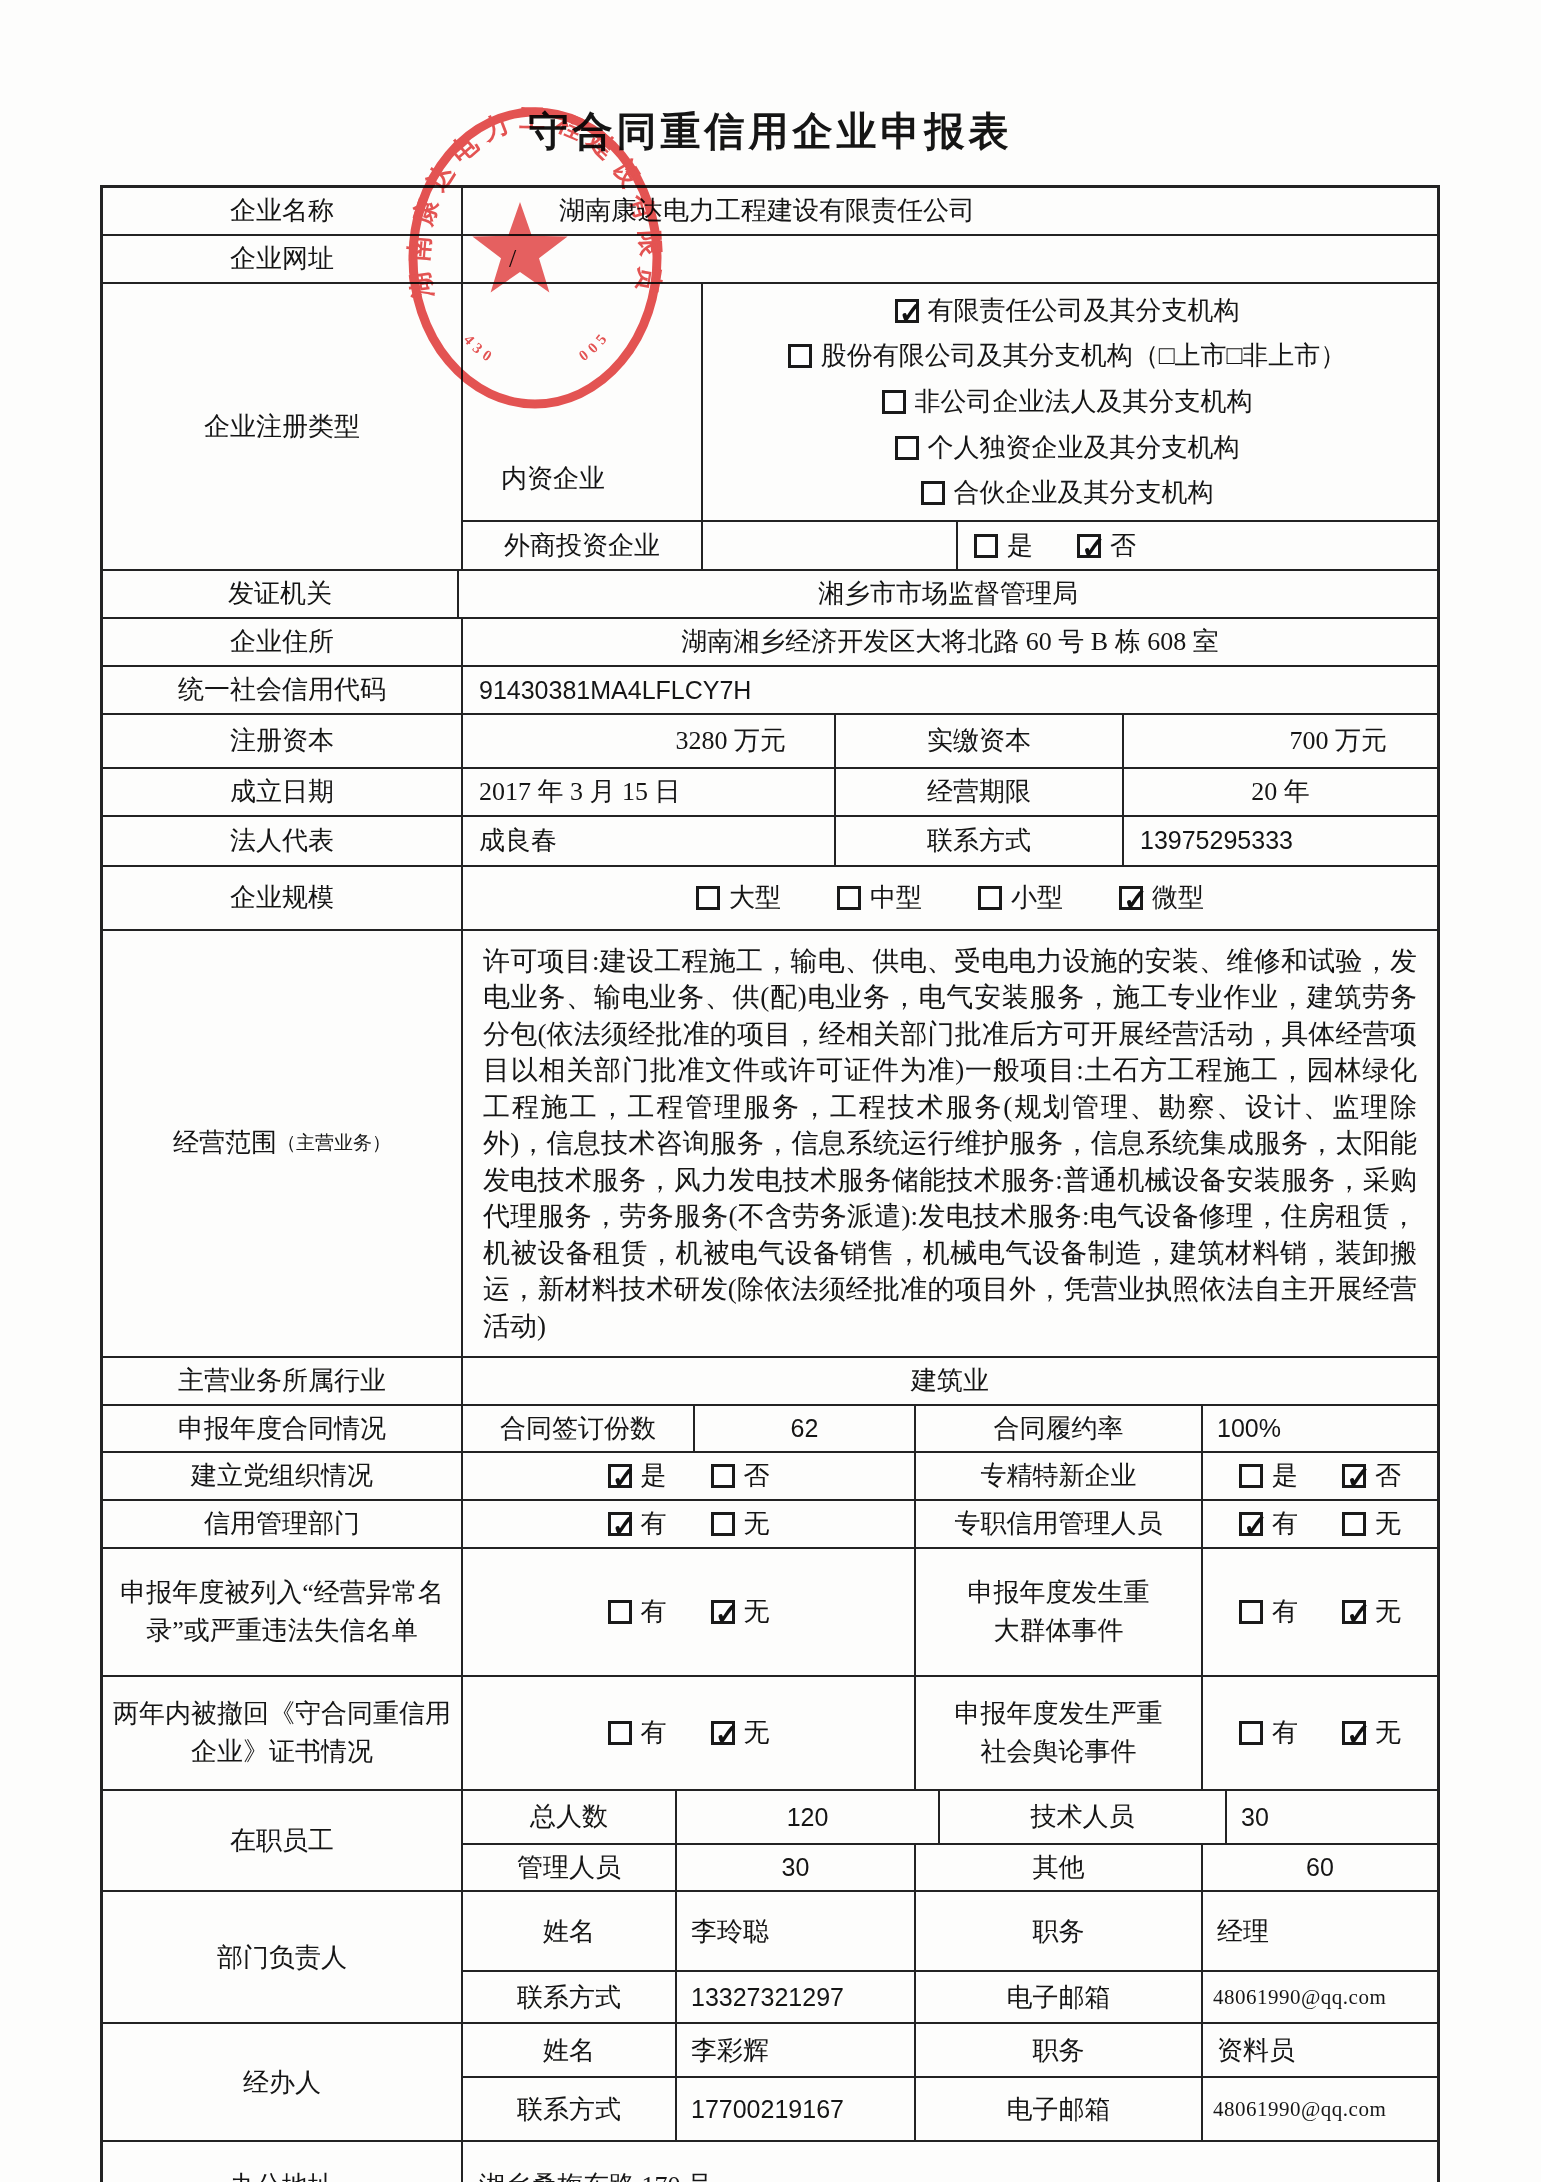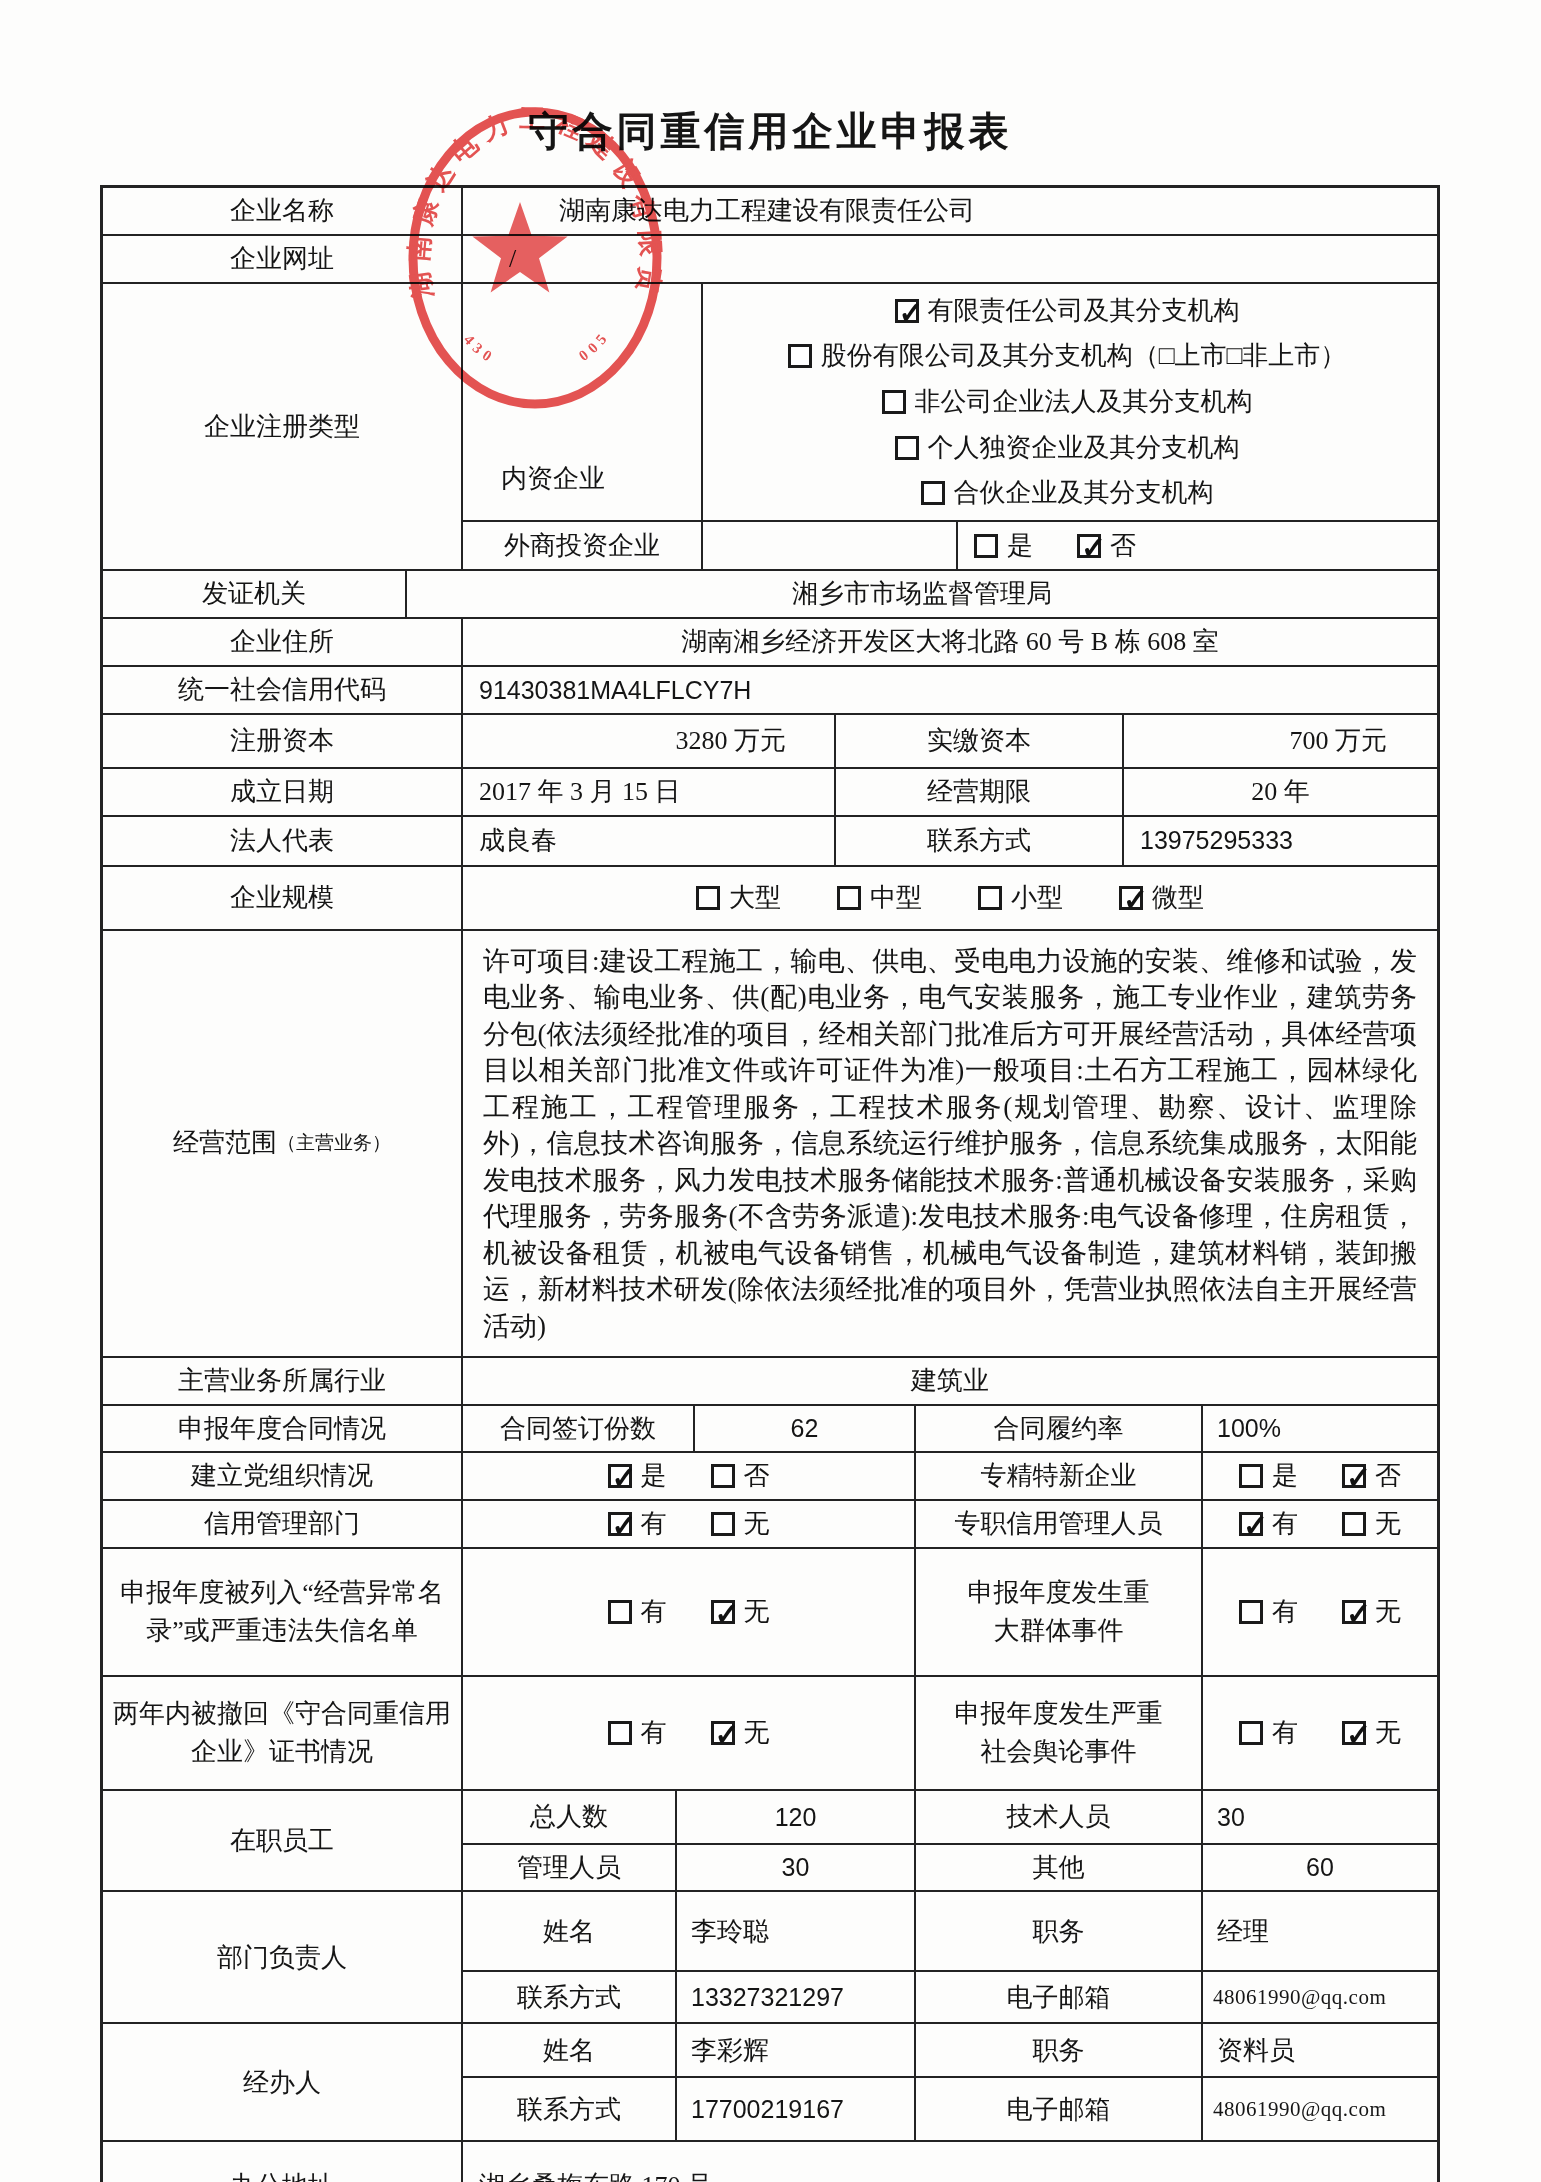--- a/index.html
+++ b/index.html
@@ -94,21 +94,21 @@
               <span class="cbi">
                 <span class="cb on"></span>
                 <span>否</span>
               </span>
             </div>
         </div>
       </div>
     </div>
 
     <div class="row" style="min-height:46px">
-      <div class="cell" style="width:304px">发证机关</div>
+      <div class="cell" style="width:356px">发证机关</div>
       <div class="cell grow">湘乡市市场监督管理局</div>
     </div>
 
     <div class="row" style="min-height:46px">
       <div class="cell" style="width:360px">企业住所</div>
       <div class="cell grow">湖南湘乡经济开发区大将北路 60 号 B 栋 608 室</div>
     </div>
 
     <div class="row" style="min-height:44px">
       <div class="cell" style="width:360px">统一社会信用代码</div>
@@ -277,21 +277,21 @@
             <span>无</span>
           </span>
         </div>
     </div>
 
     <div class="row">
       <div class="cell" style="width:360px">在职员工</div>
       <div class="sub">
         <div class="subrow" style="min-height:52px">
           <div class="cell" style="width:214px">总人数</div>
-          <div class="cell num" style="width:239px">120</div>
+          <div class="cell num" style="width:263px">120</div>
           <div class="cell" style="width:287px">技术人员</div>
           <div class="cell al grow num" style="padding-left:14px">30</div>
         </div>
         <div class="subrow" style="min-height:40px">
           <div class="cell" style="width:214px">管理人员</div>
           <div class="cell num" style="width:239px">30</div>
           <div class="cell" style="width:287px">其他</div>
           <div class="cell grow num">60</div>
         </div>
       </div>

